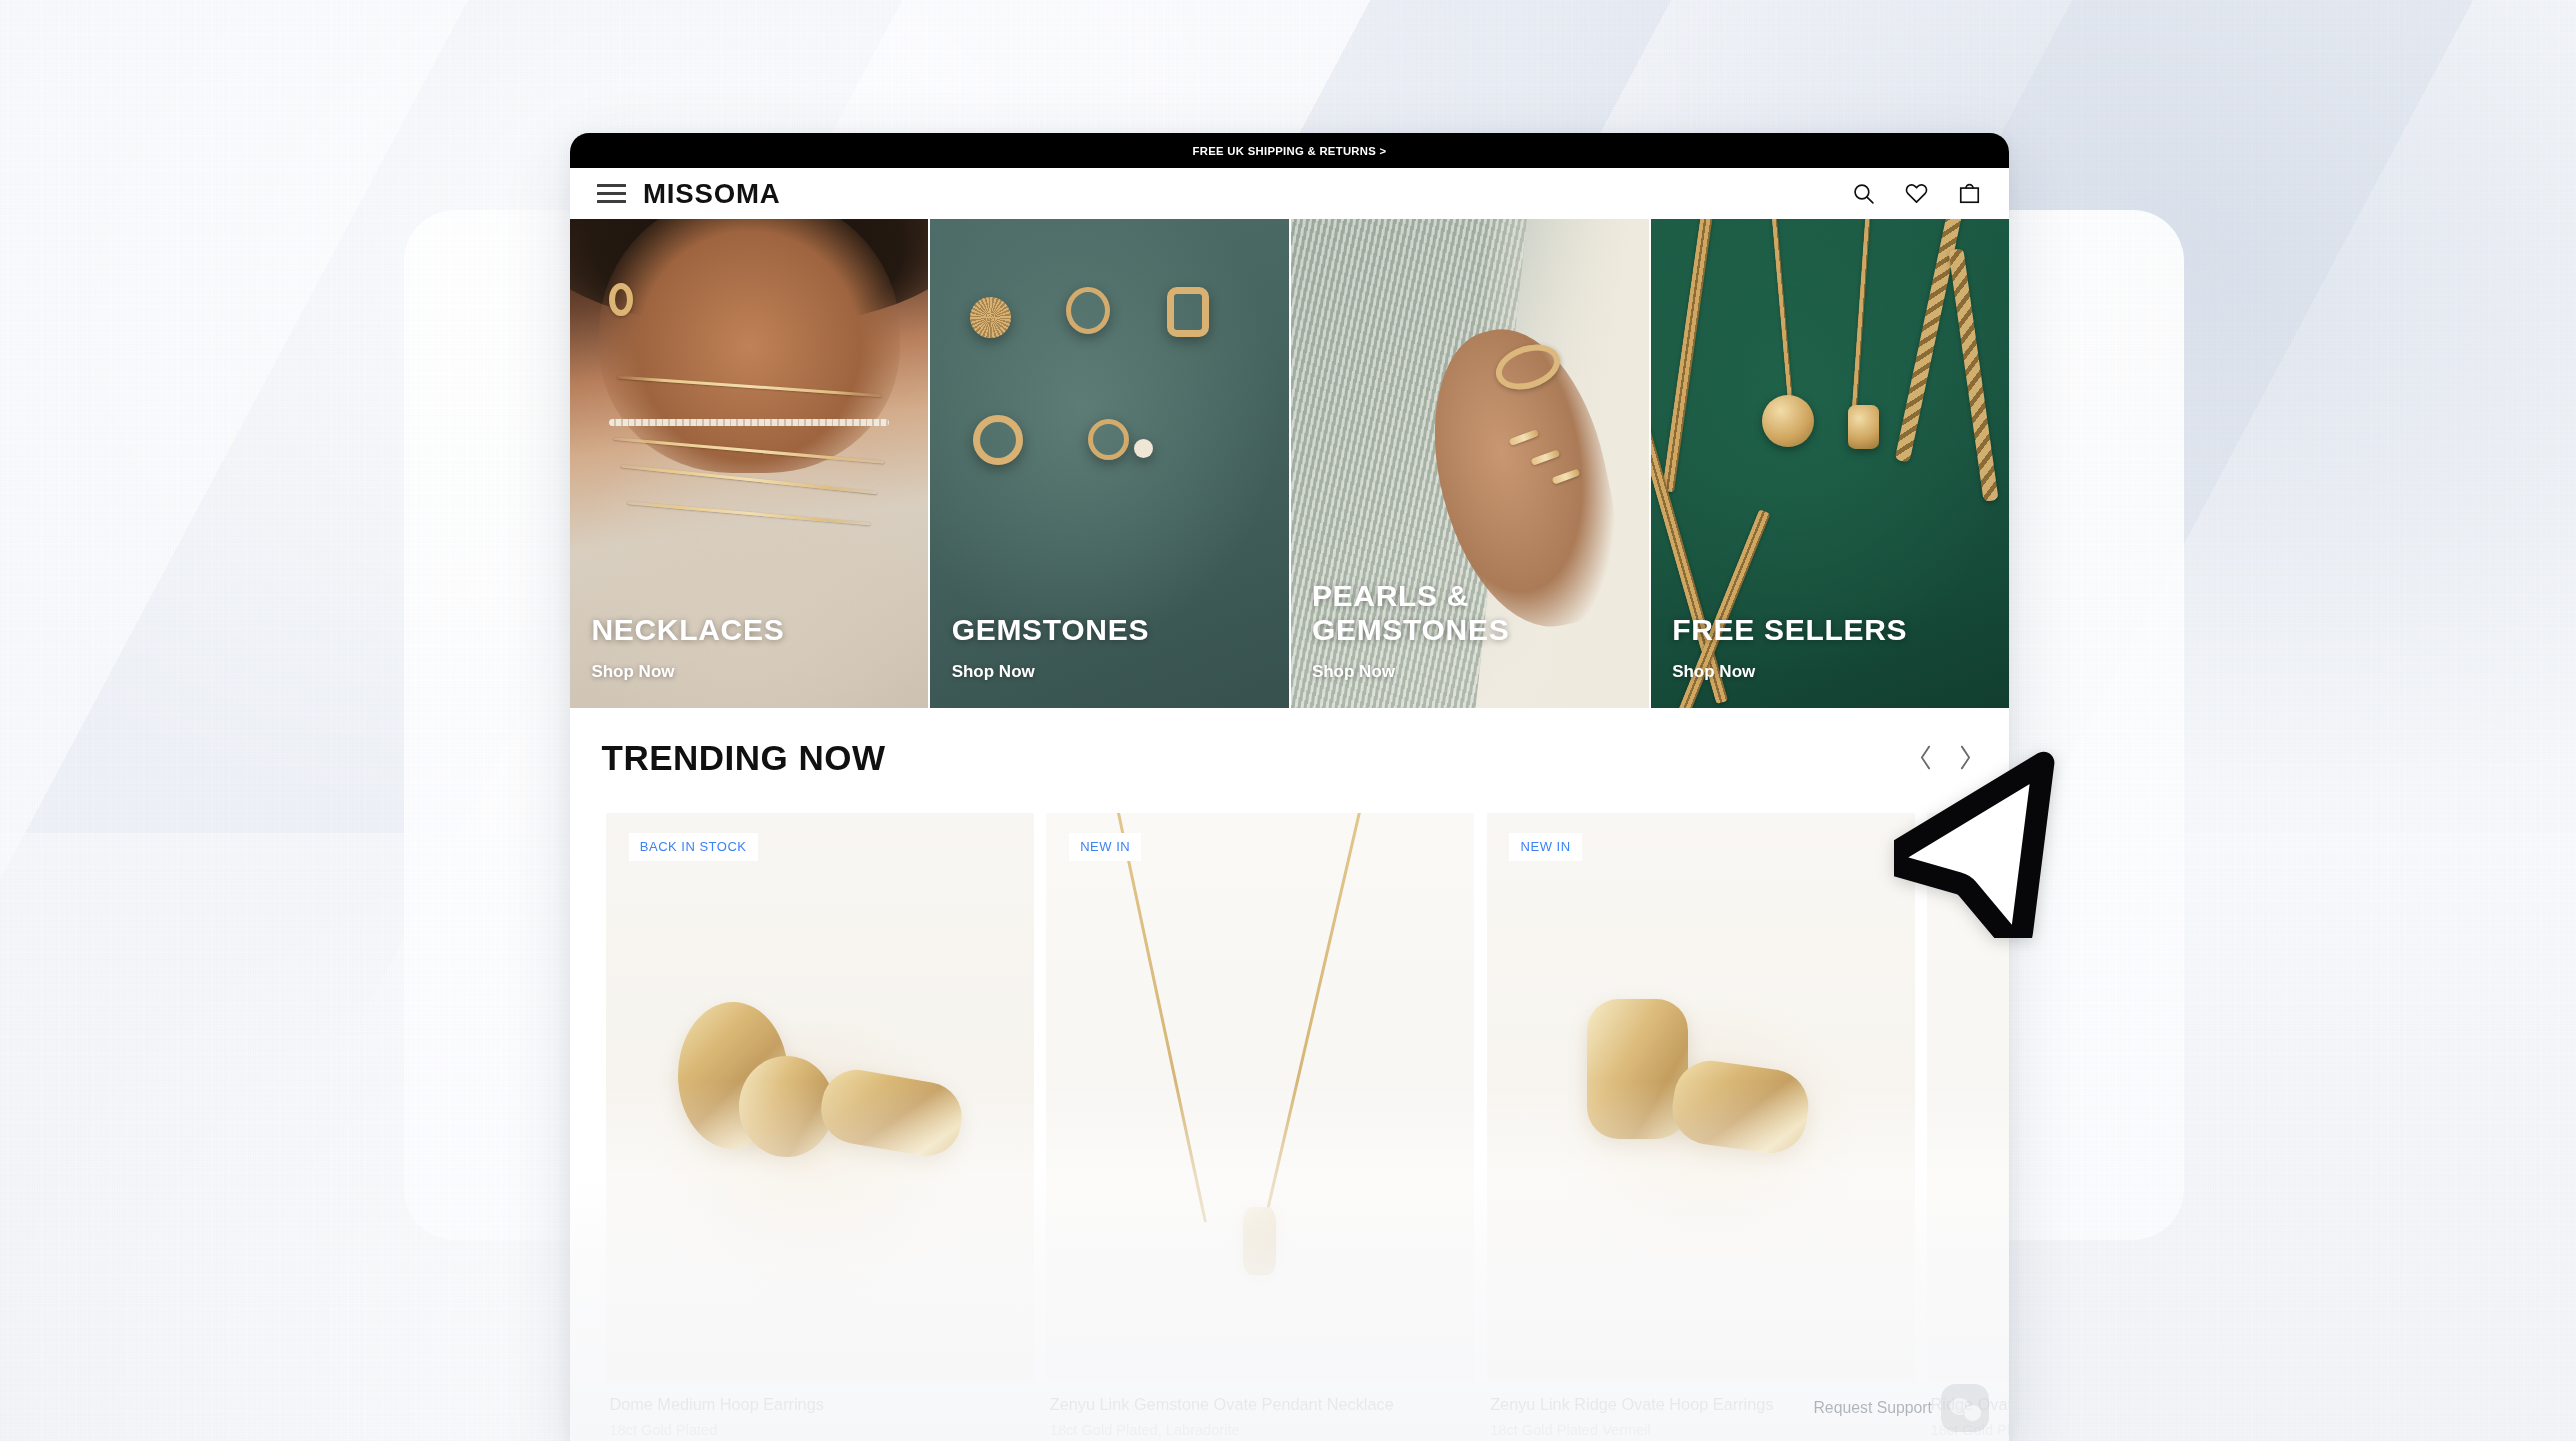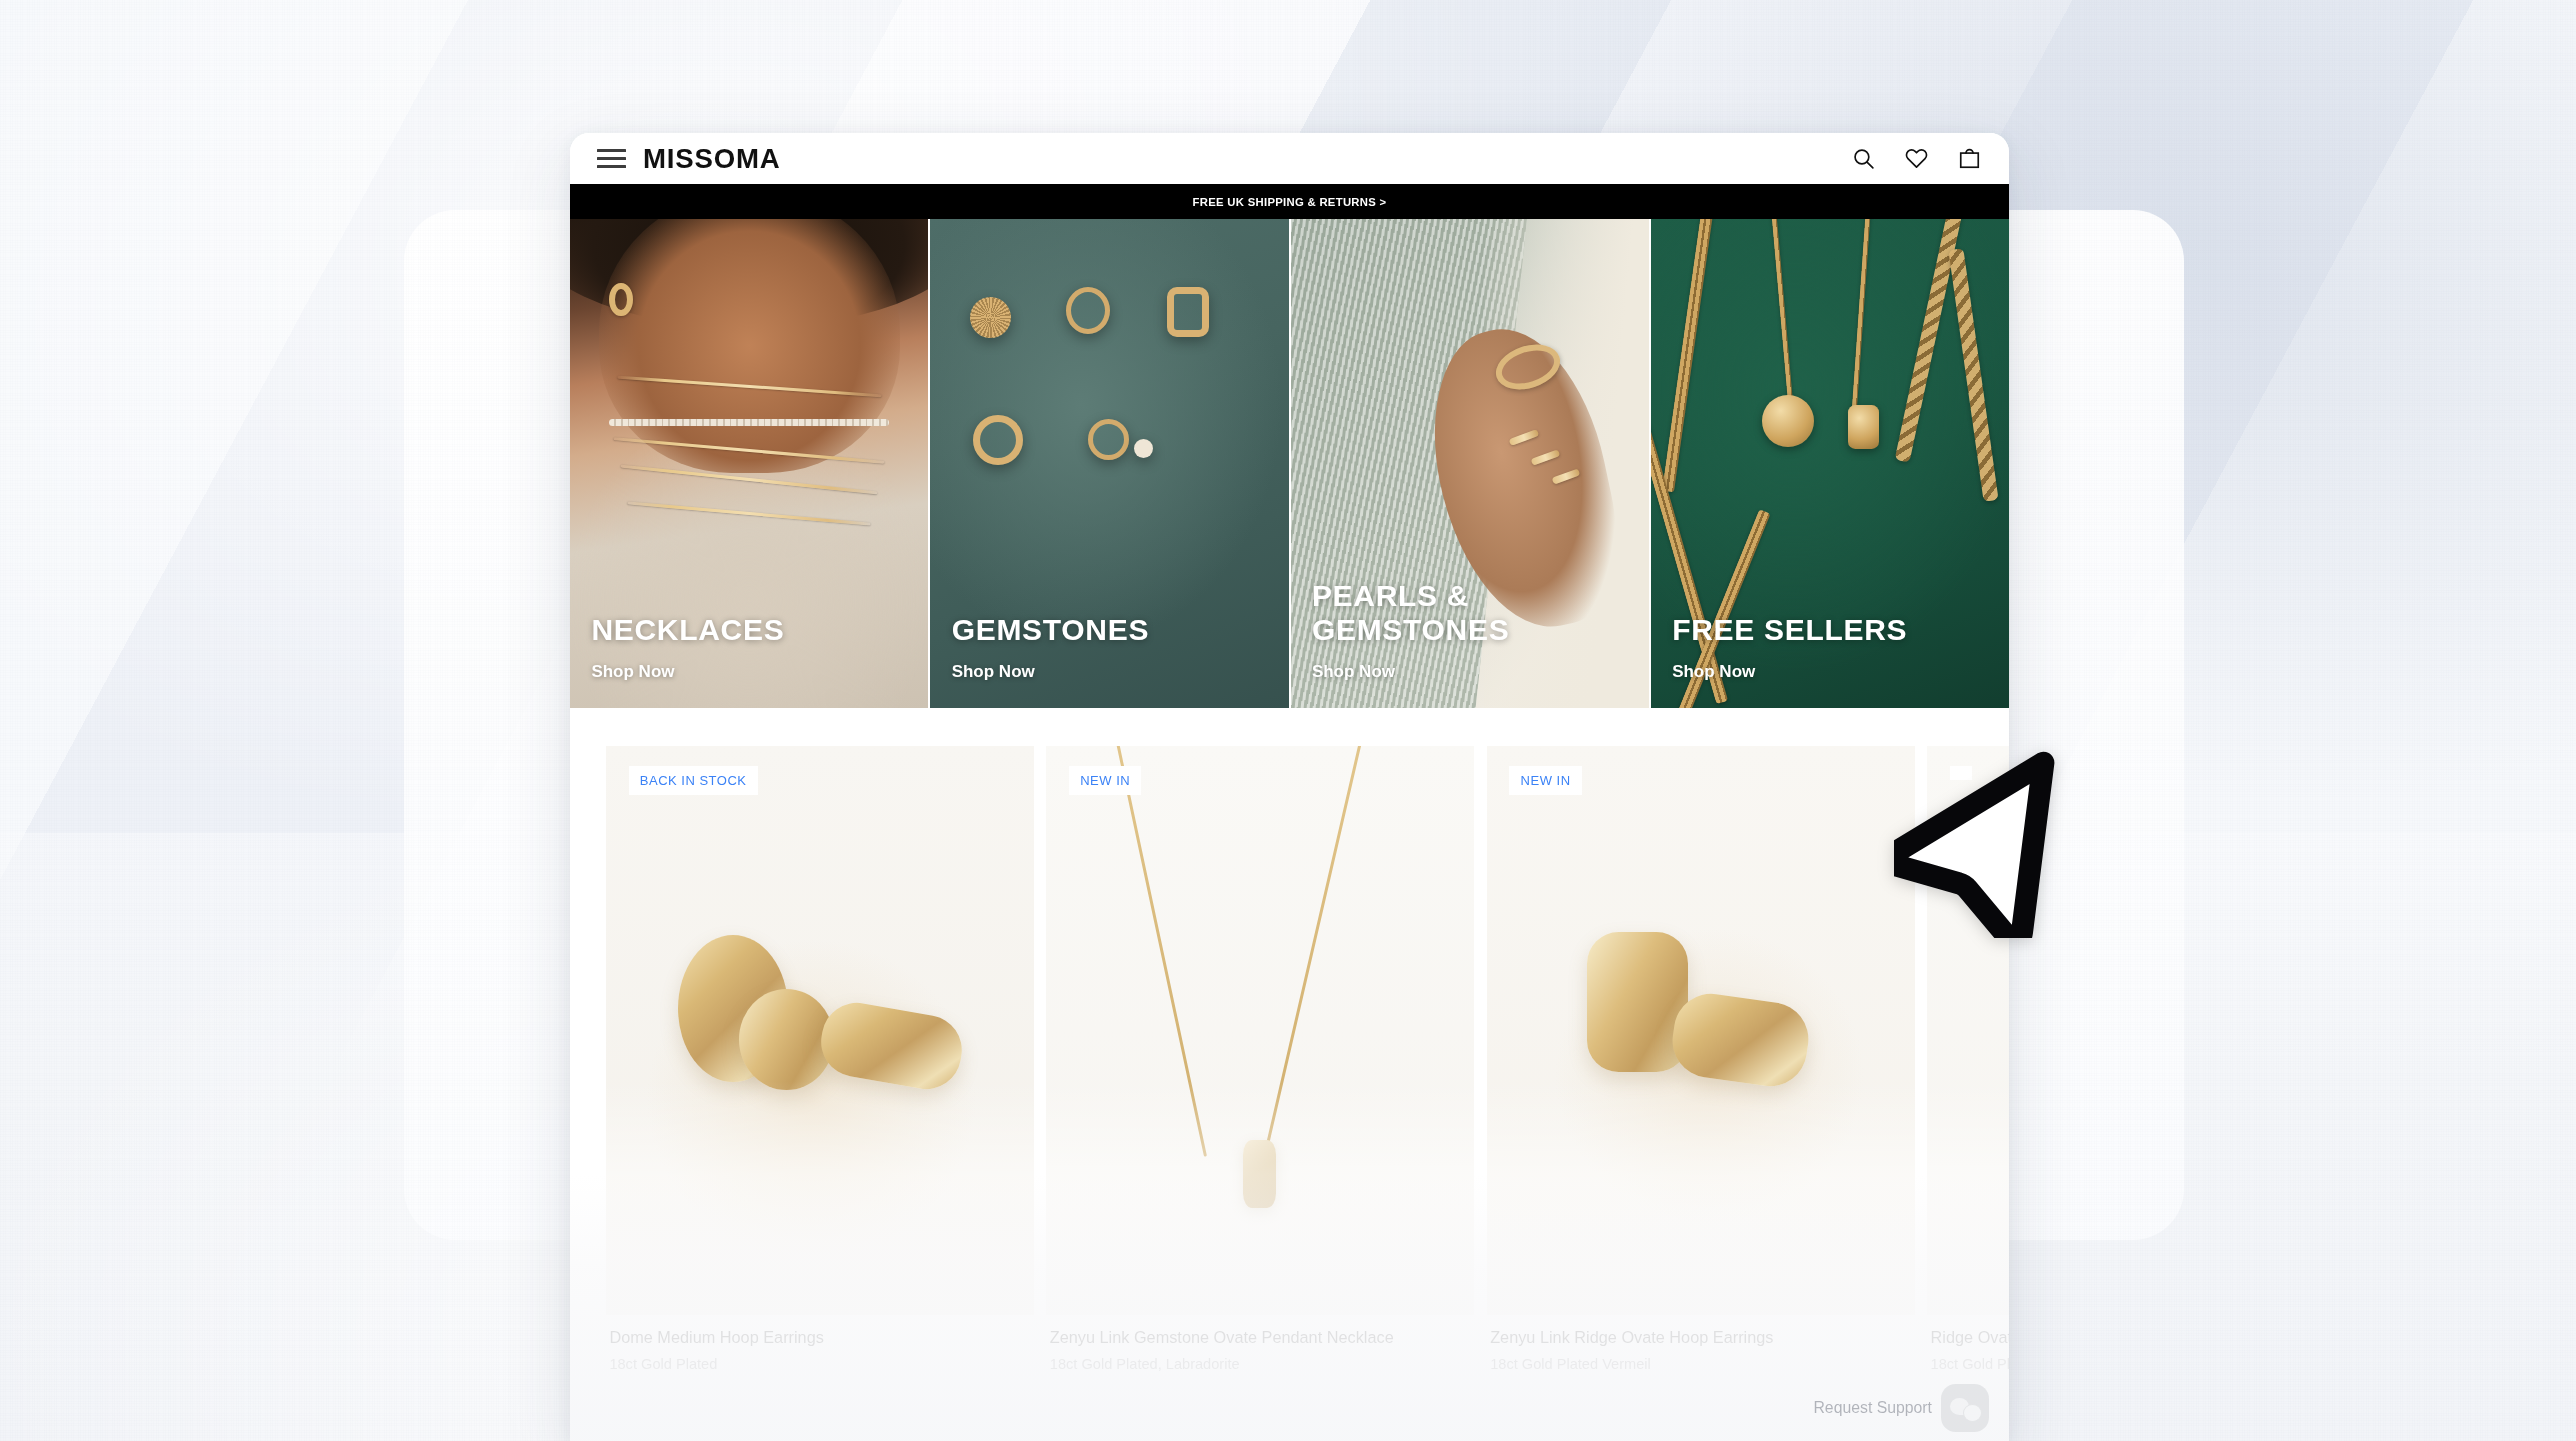--- a/index.html
+++ b/index.html
@@ -434,20 +434,24 @@
   <div class="bg-base"></div>
   <div class="bg-soft1"></div>
   <div class="bg-soft2"></div>
   <div class="bg-lower"></div>
   <div class="bg-soft3"></div>
   <div class="backcard" id="backcard-left"></div>
   <div class="backcard" id="backcard-right"></div>
   <div class="bg-grain"></div>
 
   <div id="browser">
+
+    <div id="announce">
+      <span class="txt">FREE UK SHIPPING &amp; RETURNS &gt;</span>
+    </div>
 
     <div id="siteheader">
       <div id="hamburger">
         <i></i>
         <i></i>
         <i></i>
       </div>
       <div id="brand">MISSOMA</div>
 
       <div id="headericons">
@@ -464,24 +468,20 @@
         </span>
         <span class="ic">
           <svg viewBox="0 0 24 24" fill="none" stroke="#111" stroke-width="1.6">
             <rect x="3.6" y="6.8" width="16.8" height="13.6"></rect>
             <path d="M8.6 6.8a3.4 3.4 0 0 1 6.8 0" stroke-linecap="round"></path>
           </svg>
         </span>
       </div>
     </div>
 
-    <div id="announce">
-      <span class="txt">FREE UK SHIPPING &amp; RETURNS &gt;</span>
-    </div>
-
     <div id="tiles">
 
       <div class="tile" id="tile-necklaces">
         <div class="art">
           <div class="neck-hair"></div>
           <div class="neck-skin"></div>
           <div class="neck-earring" style="left:11%;top:13%;"></div>
           <div class="pearl-row" style="top:41%;"></div>
           <div class="neck-chain" style="left:13%;top:34%;width:74%;transform:rotate(4deg);"></div>
           <div class="neck-chain" style="left:12%;top:47%;width:76%;transform:rotate(5deg);"></div>
@@ -539,20 +539,35 @@
         </div>
         <div class="cap">
           <div class="t">FREE SELLERS</div>
           <div class="s">Shop Now</div>
         </div>
       </div>
     </div>
 
     <div id="trending">
 
+      <div id="trending-head">
+        <div id="trending-title">TRENDING NOW</div>
+        <div id="carousel-nav">
+          <span class="chev">
+            <svg viewBox="0 0 12 24" fill="none" stroke="#6b6b6b" stroke-width="1.5">
+              <polyline points="9,3 3,12 9,21" stroke-linecap="round" stroke-linejoin="round"></polyline>
+            </svg>
+          </span>
+          <span class="chev">
+            <svg viewBox="0 0 12 24" fill="none" stroke="#6b6b6b" stroke-width="1.5">
+              <polyline points="3,3 9,12 3,21" stroke-linecap="round" stroke-linejoin="round"></polyline>
+            </svg>
+          </span>
+        </div>
+      </div>
 
       <div id="cards">
 
         <div class="pcard">
           <div class="imgwrap">
             <div class="prod-bg-1"></div>
             <div class="dome-hoop gold-grad-a" style="left:72px;top:189px;width:110px;height:147px;border-radius:50% 50% 50% 50%;"></div>
             <div class="dome-hoop gold-grad-b" style="left:133px;top:243px;width:95px;height:101px;"></div>
             <div class="dome-hoop gold-grad-a" style="left:215px;top:263px;width:141px;height:74px;border-radius:35px;transform:rotate(10deg);"></div>
             <span class="badge">BACK IN STOCK</span>

